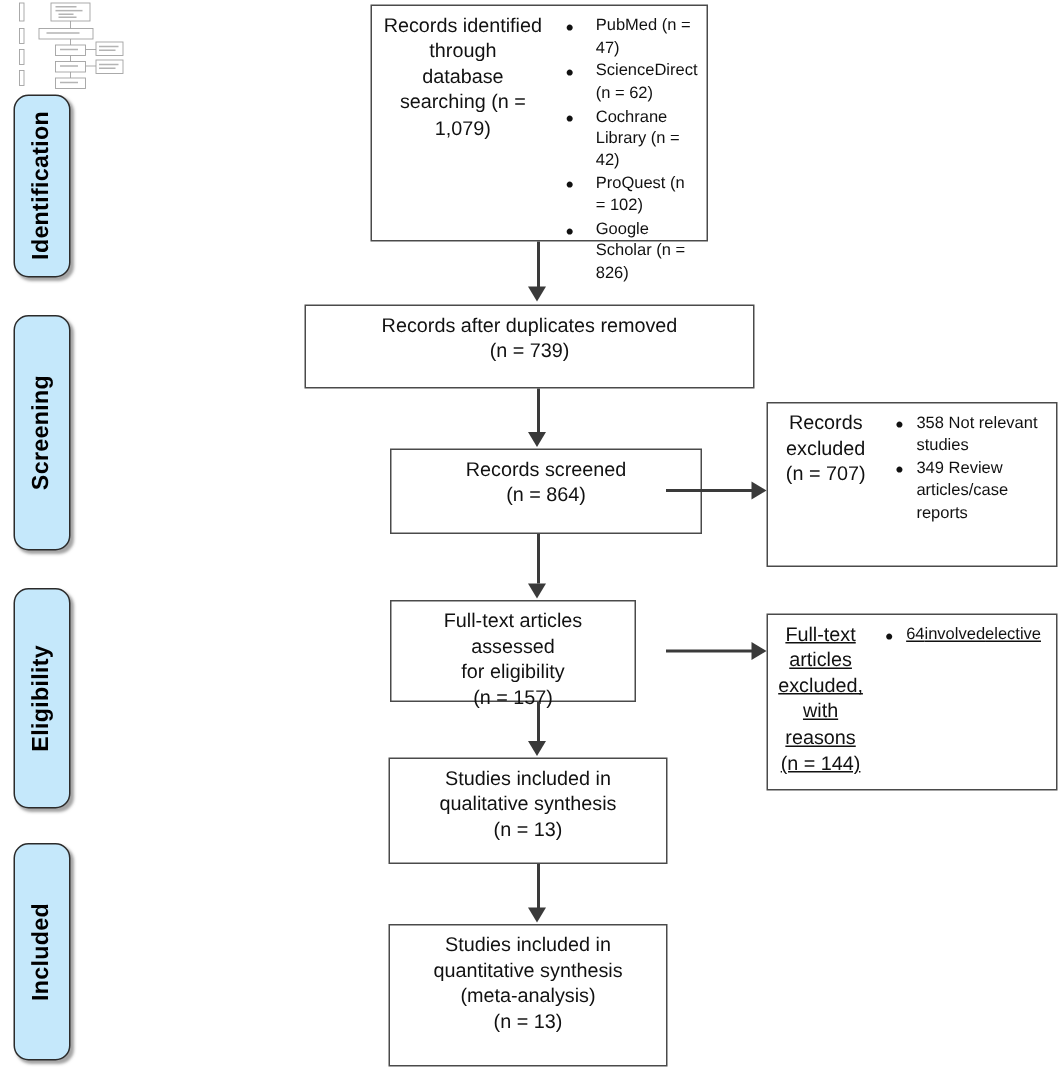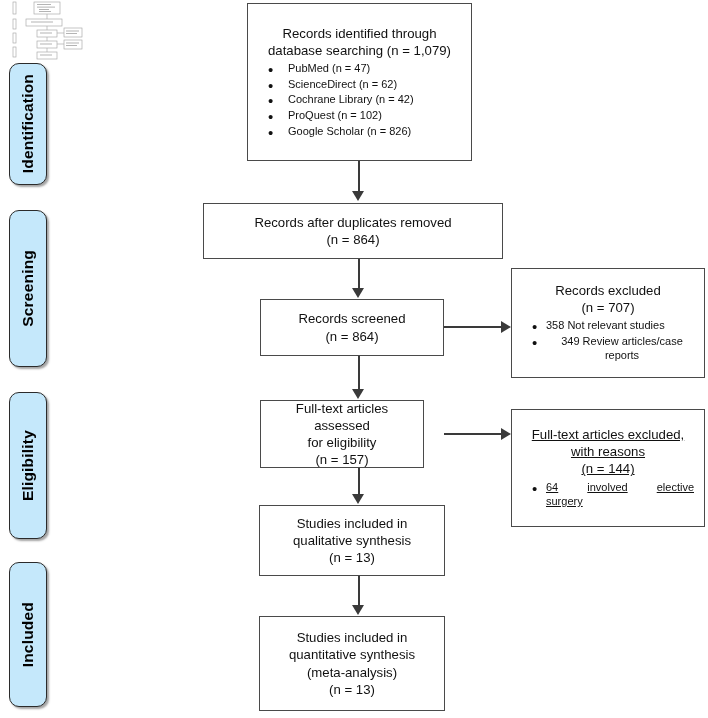--- a/index.html
+++ b/index.html
@@ -40,21 +40,20 @@
     color:#000;
   }
 
   
   .node{
     position:absolute;
     border:1.6px solid #4a4a4a;
     background:#ffffff;
     box-sizing:border-box;
     display:flex;
-    flex-direction:column;
     justify-content:center;
     padding:4px 6px;
   }
   .node .title{
     text-align:center;
     font-size:13.2px;
     line-height:1.30;
     white-space:pre-line;
   }
   .node ul{
@@ -171,55 +170,54 @@
       <li>PubMed (n = 47)</li>
       <li>ScienceDirect (n = 62)</li>
       <li>Cochrane Library (n = 42)</li>
       <li>ProQuest (n = 102)</li>
       <li>Google Scholar (n = 826)</li>
     </ul>
   </div>
 
   <div class="node" style="left:203px;top:203px;width:300px;height:56px;">
     <div class="title">Records after duplicates removed
-(n = 864)</div>
-  </div>
-
-  <div class="node" style="left:260px;top:299px;width:184px;height:57px;">
+(n = 739)</div>
+  </div>
+
+  <div class="node" style="left:260px;top:299px;width:208px;height:57px;">
     <div class="title">Records screened
 (n = 864)</div>
   </div>
 
   <div class="node" style="left:511px;top:268px;width:194px;height:110px;">
     <div class="title">Records excluded
 (n = 707)</div>
     <ul>
       <li style="padding-left:28px;">358 Not relevant studies</li>
-      <li style="padding-left:28px;text-align:center;">349 Review articles/case reports</li>
+      <li style="padding-left:28px;">349 Review articles/case reports</li>
     </ul>
   </div>
 
   <div class="node" style="left:260px;top:400px;width:164px;height:68px;">
     <div class="title">Full-text articles assessed
 for eligibility
 (n = 157)</div>
   </div>
 
   <div class="node" style="left:511px;top:409px;width:194px;height:118px;text-decoration:underline;">
     <div class="title">Full-text articles excluded,
 with reasons
 (n = 144)</div>
     <ul>
       <li class="justify" style="padding-left:28px;">
         <span class="jline j">
           <span>64</span>
           <span>involved</span>
           <span>elective</span>
         </span>
-        <span class="jline">surgery</span>
       </li>
     </ul>
   </div>
 
   <div class="node" style="left:259px;top:505px;width:186px;height:71px;">
     <div class="title">Studies included in
 qualitative synthesis
 (n = 13)</div>
   </div>
 

